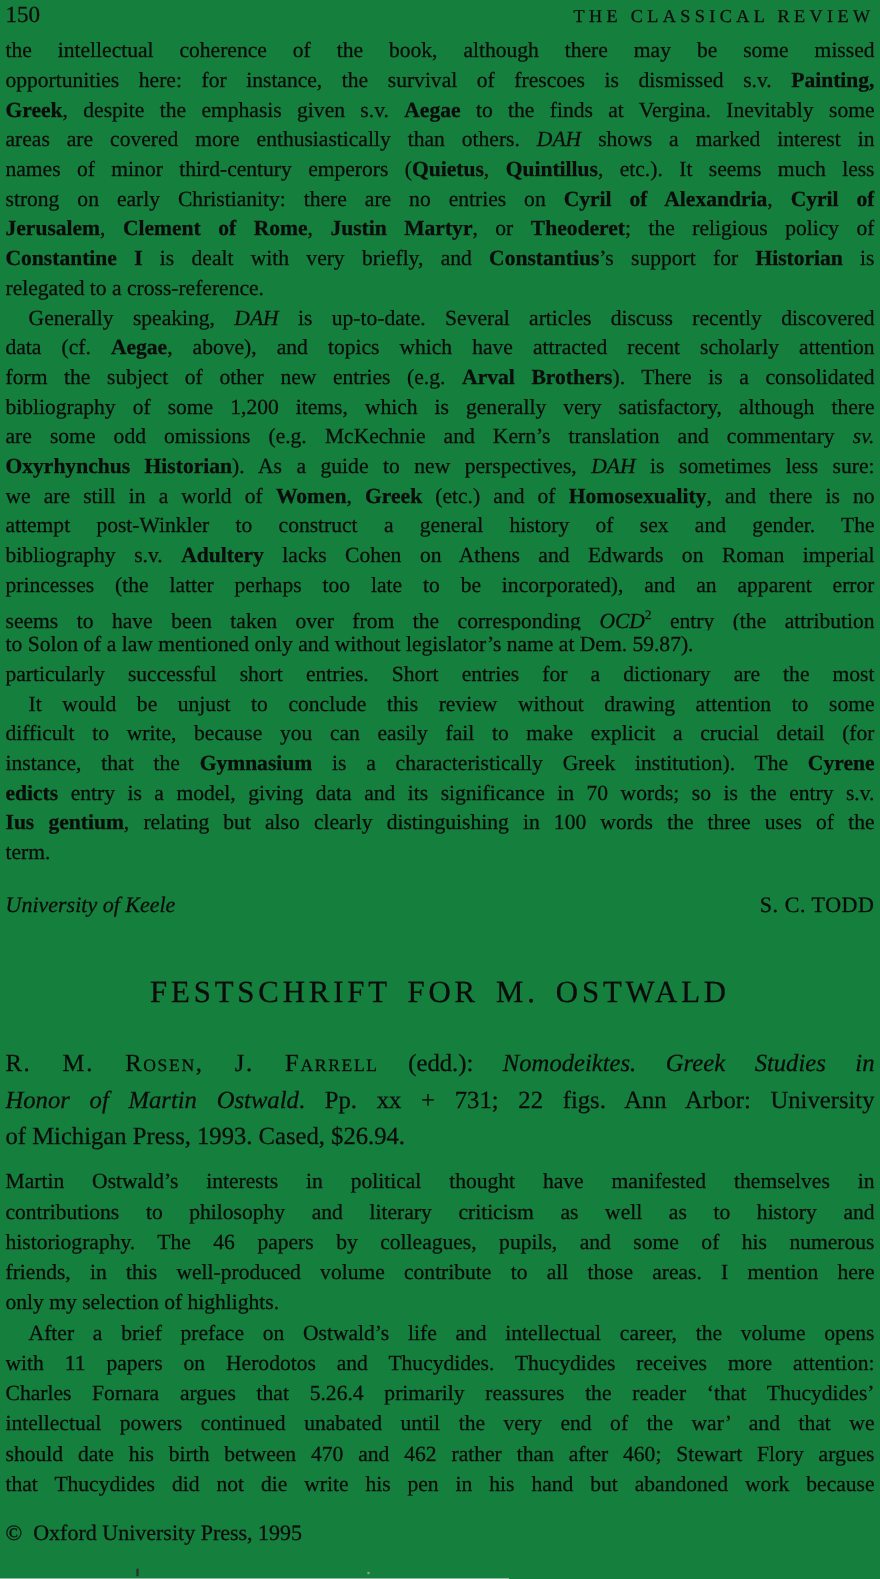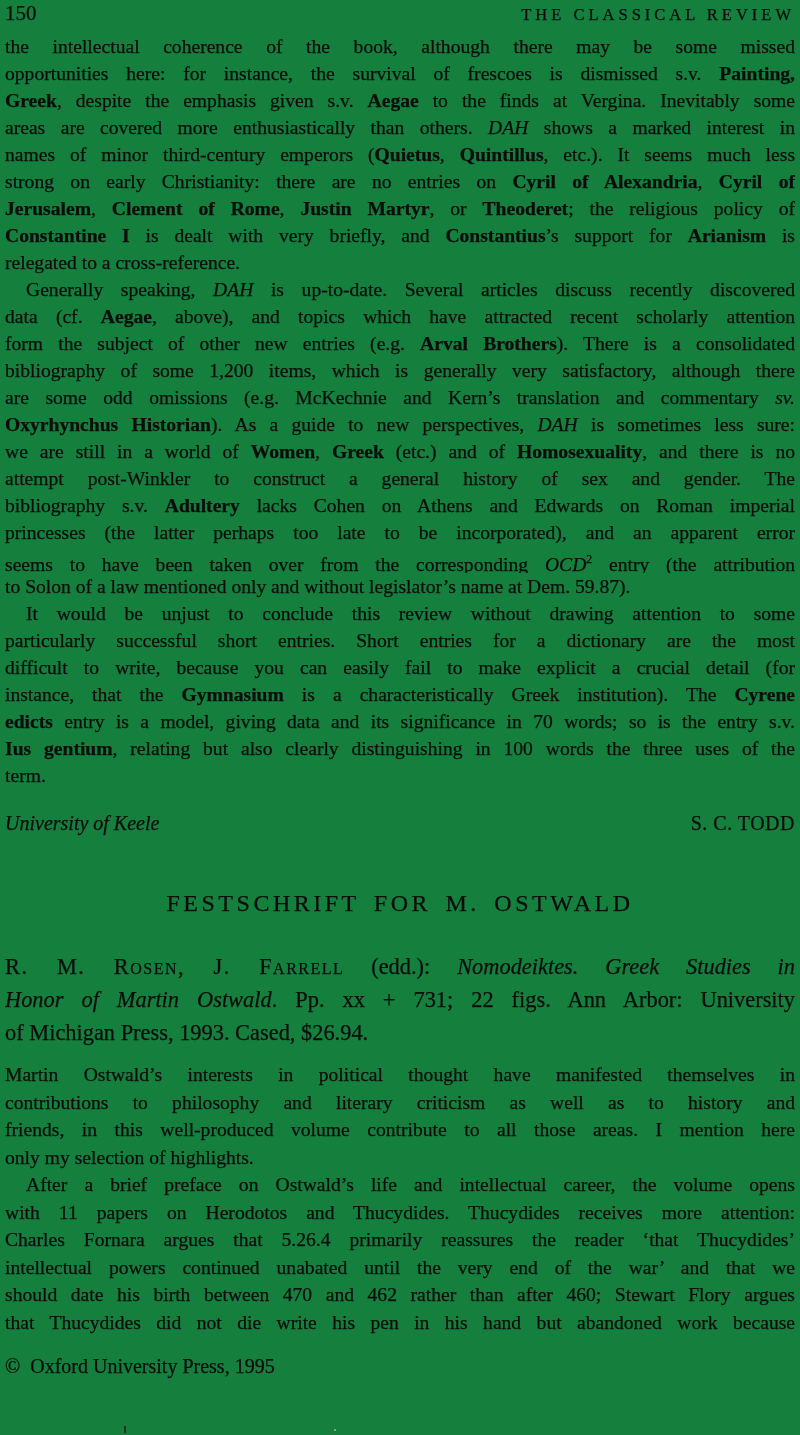--- a/index.html
+++ b/index.html
@@ -38,21 +38,21 @@
   .f-i{font-style:italic;}
   .f-sc{font-variant:small-caps;letter-spacing:1.5px;}
   .f-sup{font-size:0.6em;vertical-align:super;font-style:normal;letter-spacing:0;}
   
   .sig-row{display:flex;justify-content:space-between;align-items:flex-end;margin-top:21px;font-size:20px;line-height:27px;height:27px;}
   .sig-affil{font-style:italic;}
   .sig-name{letter-spacing:0.5px;}
   
   .section-heading{
     margin:52px 0 0 0;
-    font-size:24px;font-weight:normal;
+    font-size:28px;font-weight:normal;
     text-align:center;letter-spacing:3.5px;word-spacing:5px;
     line-height:28px;height:28px;
   }
   
   .citation{margin-top:33px;font-size:22.4px;}
   .citation .line{line-height:33px;height:33px;}
   
   .page-footer{margin-top:17px;font-size:20px;line-height:26px;}
   .copyright-symbol{margin-right:10px;}
   
@@ -72,40 +72,40 @@
 
   <section class="bodytext sec1" id="sec1">
       <div class="para">
         <div class="line">the intellectual coherence of the book, although there may be some missed</div>
         <div class="line">opportunities here: for instance, the survival of frescoes is dismissed s.v. <span class="f-b">Painting,</span></div>
         <div class="line"><span class="f-b">Greek</span>, despite the emphasis given s.v. <span class="f-b">Aegae</span> to the finds at Vergina. Inevitably some</div>
         <div class="line">areas are covered more enthusiastically than others. <span class="f-i">DAH</span> shows a marked interest in</div>
         <div class="line">names of minor third-century emperors (<span class="f-b">Quietus</span>, <span class="f-b">Quintillus</span>, etc.). It seems much less</div>
         <div class="line">strong on early Christianity: there are no entries on <span class="f-b">Cyril of Alexandria</span>, <span class="f-b">Cyril of</span></div>
         <div class="line"><span class="f-b">Jerusalem</span>, <span class="f-b">Clement of Rome</span>, <span class="f-b">Justin Martyr</span>, or <span class="f-b">Theoderet</span>; the religious policy of</div>
-        <div class="line"><span class="f-b">Constantine I</span> is dealt with very briefly, and <span class="f-b">Constantius</span>’s support for <span class="f-b">Arianism</span> is</div>
+        <div class="line"><span class="f-b">Constantine I</span> is dealt with very briefly, and <span class="f-b">Constantius</span>’s support for <span class="f-b">Historian</span> is</div>
         <div class="line last">relegated to a cross-reference.</div>
       </div>
       <div class="para">
         <div class="line indent">Generally speaking, <span class="f-i">DAH</span> is up-to-date. Several articles discuss recently discovered</div>
         <div class="line">data (cf. <span class="f-b">Aegae</span>, above), and topics which have attracted recent scholarly attention</div>
         <div class="line">form the subject of other new entries (e.g. <span class="f-b">Arval Brothers</span>). There is a consolidated</div>
         <div class="line">bibliography of some 1,200 items, which is generally very satisfactory, although there</div>
         <div class="line">are some odd omissions (e.g. McKechnie and Kern’s translation and commentary <span class="f-i">sv.</span></div>
         <div class="line"><span class="f-b">Oxyrhynchus Historian</span>). As a guide to new perspectives, <span class="f-i">DAH</span> is sometimes less sure:</div>
         <div class="line">we are still in a world of <span class="f-b">Women</span>, <span class="f-b">Greek</span> (etc.) and of <span class="f-b">Homosexuality</span>, and there is no</div>
         <div class="line">attempt post-Winkler to construct a general history of sex and gender. The</div>
         <div class="line">bibliography s.v. <span class="f-b">Adultery</span> lacks Cohen on Athens and Edwards on Roman imperial</div>
         <div class="line">princesses (the latter perhaps too late to be incorporated), and an apparent error</div>
         <div class="line">seems to have been taken over from the corresponding <span class="f-i">OCD</span><span class="f-sup">2</span> entry (the attribution</div>
         <div class="line last">to Solon of a law mentioned only and without legislator’s name at Dem. 59.87).</div>
       </div>
       <div class="para">
+        <div class="line">particularly successful short entries. Short entries for a dictionary are the most</div>
         <div class="line indent">It would be unjust to conclude this review without drawing attention to some</div>
-        <div class="line">particularly successful short entries. Short entries for a dictionary are the most</div>
         <div class="line">difficult to write, because you can easily fail to make explicit a crucial detail (for</div>
         <div class="line">instance, that the <span class="f-b">Gymnasium</span> is a characteristically Greek institution). The <span class="f-b">Cyrene</span></div>
         <div class="line"><span class="f-b">edicts</span> entry is a model, giving data and its significance in 70 words; so is the entry s.v.</div>
         <div class="line"><span class="f-b">Ius gentium</span>, relating but also clearly distinguishing in 100 words the three uses of the</div>
         <div class="line last">term.</div>
       </div>
     </section>
 
   <div class="sig-row">
     <span class="sig-affil">University of Keele</span>
@@ -117,20 +117,21 @@
   <div class="citation" id="citation">
       <div class="line"><span class="f-sc">R. M. Rosen, J. Farrell</span> (edd.): <span class="f-i">Nomodeiktes. Greek Studies in</span></div>
       <div class="line"><span class="f-i">Honor of Martin Ostwald</span>. Pp. xx + 731; 22 figs. Ann Arbor: University</div>
       <div class="line last">of Michigan Press, 1993. Cased, $26.94.</div>
     </div>
 
   <section class="bodytext sec2" id="sec2">
       <div class="para">
         <div class="line">Martin Ostwald’s interests in political thought have manifested themselves in</div>
         <div class="line">contributions to philosophy and literary criticism as well as to history and</div>
+        <div class="line">historiography. The 46 papers by colleagues, pupils, and some of his numerous</div>
         <div class="line">friends, in this well-produced volume contribute to all those areas. I mention here</div>
         <div class="line last">only my selection of highlights.</div>
       </div>
       <div class="para">
         <div class="line indent">After a brief preface on Ostwald’s life and intellectual career, the volume opens</div>
         <div class="line">with 11 papers on Herodotos and Thucydides. Thucydides receives more attention:</div>
         <div class="line">Charles Fornara argues that 5.26.4 primarily reassures the reader ‘that Thucydides’</div>
         <div class="line">intellectual powers continued unabated until the very end of the war’ and that we</div>
         <div class="line">should date his birth between 470 and 462 rather than after 460; Stewart Flory argues</div>
         <div class="line">that Thucydides did not die write his pen in his hand but abandoned work because</div>

